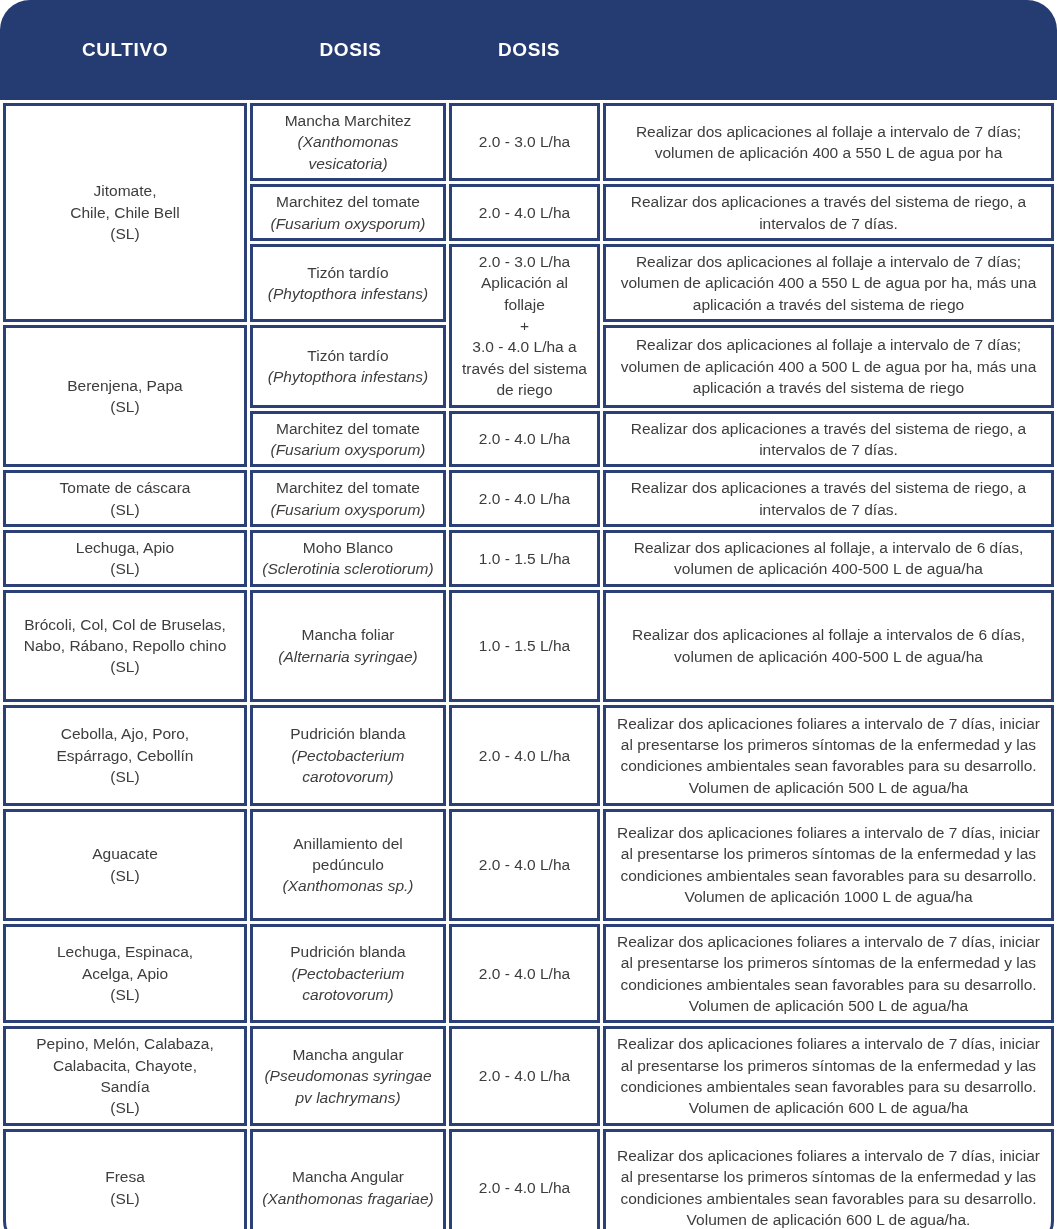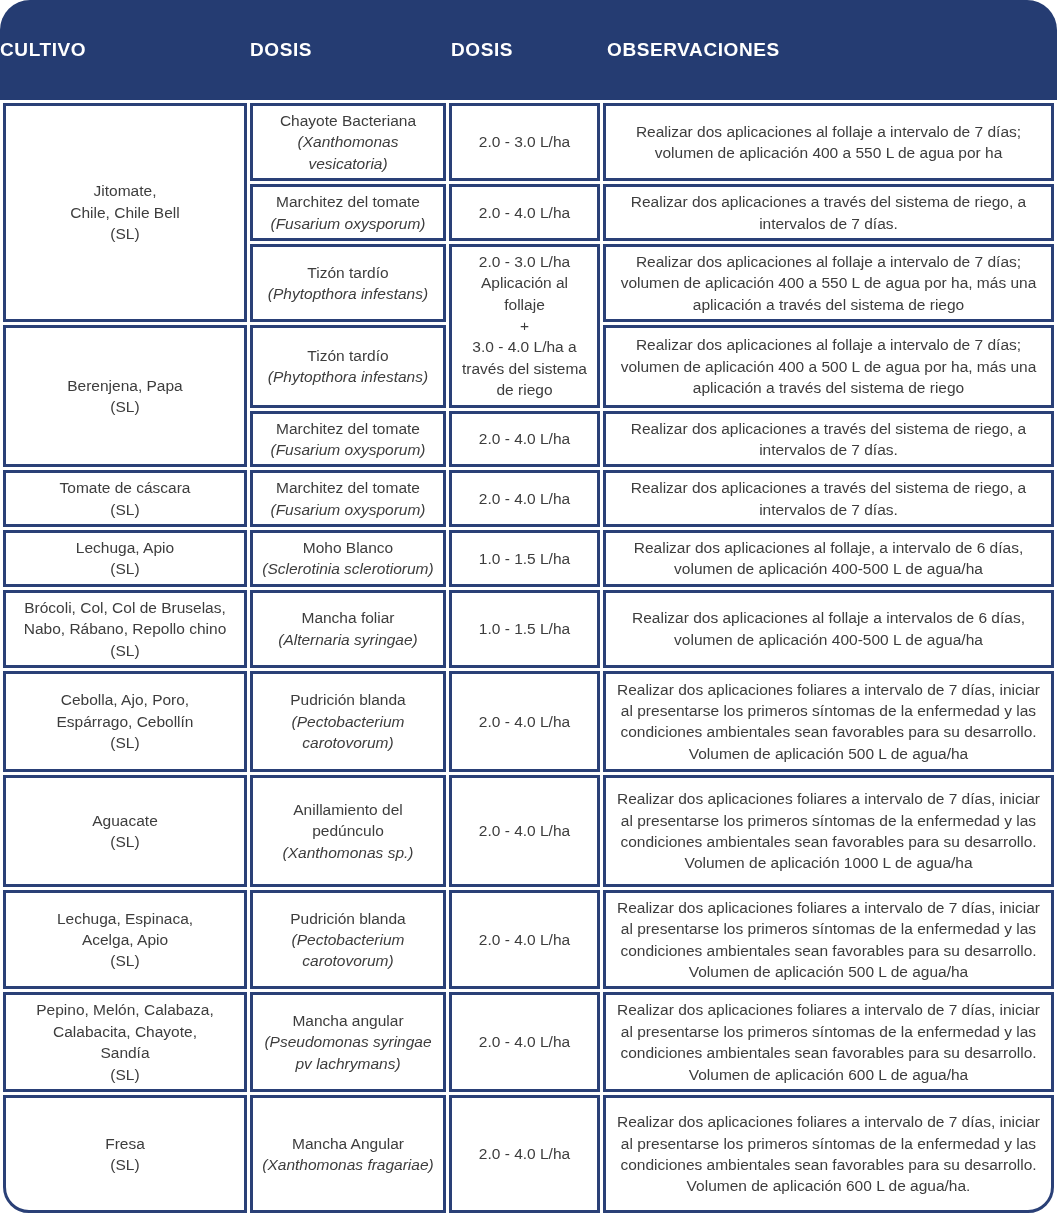--- a/index.html
+++ b/index.html
@@ -15,21 +15,21 @@
     height:100px;
     display:grid;
     grid-template-columns:250px 201px 156px 450px;
     align-items:center;
   }
   .header-band .col-label{
     color:#ffffff;
     font-weight:bold;
     font-size:19px;
     letter-spacing:0.6px;
-    text-align:left;
+    text-align:center;
   }
   table.data{
     width:1057px;
     table-layout:fixed;
     border-collapse:separate;
     border-spacing:3px;
     margin-top:0;
   }
   table.data td{
     border:3px solid #2a4077;
@@ -49,37 +49,36 @@
 </style>
 </head>
 <body>
 
 <div class="page">
 
   <div class="header-band">
     <div class="col-label">CULTIVO</div>
     <div class="col-label">DOSIS</div>
     <div class="col-label">DOSIS</div>
-    <div class="col-label">OBSERVACIONES</div>
   </div>
 
   <table class="data">
     <colgroup>
       <col style="width:244px">
         <col style="width:196px">
         <col style="width:151px">
         <col style="width:451px">
     </colgroup>
     <tbody>
       <tr style="height:60px">
         <td rowspan="3" class="preline">Jitomate,
 Chile, Chile Bell
 (SL)</td>
         <td>
-          <span class="plaga-name">Chayote Bacteriana</span>
+          <span class="plaga-name">Mancha Marchitez</span>
           <span class="plaga-sci">(Xanthomonas
 vesicatoria)</span>
         </td>
         <td class="preline">2.0 - 3.0 L/ha</td>
         <td>Realizar dos aplicaciones al follaje a intervalo de 7 días; volumen de aplicación 400 a 550 L de agua por ha</td>
       </tr>
       <tr style="height:44px">
         <td>
           <span class="plaga-name">Marchitez del tomate</span>
           <span class="plaga-sci">(Fusarium oxysporum)</span>
@@ -130,21 +129,21 @@
       <tr style="height:54px">
         <td class="preline">Lechuga, Apio
 (SL)</td>
         <td>
           <span class="plaga-name">Moho Blanco</span>
           <span class="plaga-sci">(Sclerotinia sclerotiorum)</span>
         </td>
         <td class="preline">1.0 - 1.5 L/ha</td>
         <td>Realizar dos aplicaciones al follaje, a intervalo de 6 días, volumen de aplicación 400-500 L de agua/ha</td>
       </tr>
-      <tr style="height:78px">
+      <tr style="height:112px">
         <td class="preline">Brócoli, Col, Col de Bruselas,
 Nabo, Rábano, Repollo chino
 (SL)</td>
         <td>
           <span class="plaga-name">Mancha foliar</span>
           <span class="plaga-sci">(Alternaria syringae)</span>
         </td>
         <td class="preline">1.0 - 1.5 L/ha</td>
         <td>Realizar dos aplicaciones al follaje a intervalos de 6 días, volumen de aplicación 400-500 L de agua/ha</td>
       </tr>

